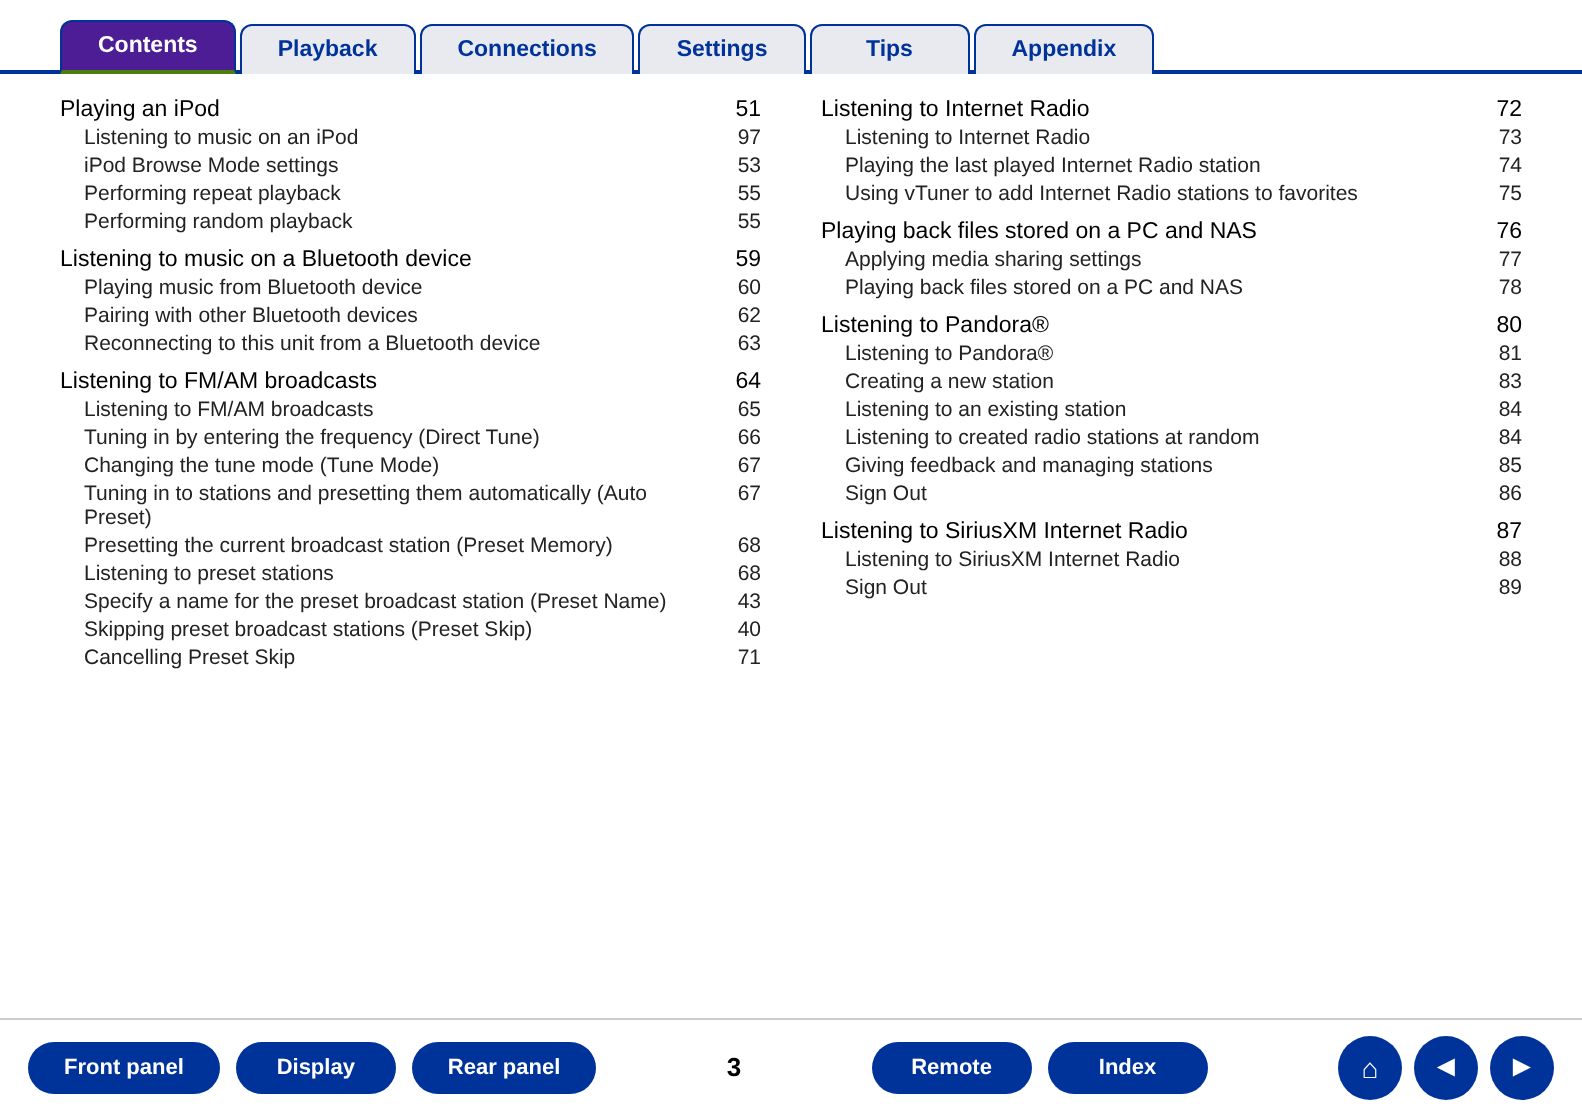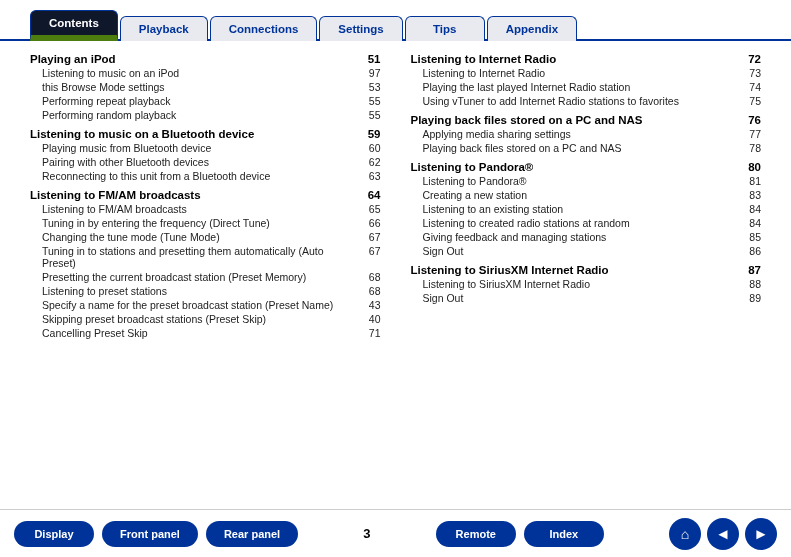--- a/index.html
+++ b/index.html
@@ -35,24 +35,24 @@
       background: #fff;
       font-size: 11.5px;
       font-weight: bold;
       color: #003399;
       margin-right: 2px;
       min-width: 80px;
       position: relative;
       bottom: -2px;
     }
     .tab.active {
-      background: #0f172a;
+      background: #4c1d95;
       color: #fff;
       z-index: 2;
-      border-bottom: 6px solid #4d7c0f;
+      border-bottom: 2px solid #4d7c0f;
     }
     .tab:not(.active) {
       background: #e8eaf0;
       color: #003399;
     }
 
     
     .content {
       display: flex;
       padding: 12px 30px 10px 30px;
@@ -82,21 +82,21 @@
       min-width: 20px;
       text-align: right;
       color: #222;
     }
 
     
     .toc-section-row {
       display: flex;
       justify-content: space-between;
       align-items: baseline;
-      font-weight: bold;
+      font-weight: normal;
       font-size: 11.5px;
       color: #000;
       margin-top: 6px;
       margin-bottom: 1px;
       gap: 30px;
     }
     .toc-section-row.first {
       margin-top: 0;
     }
     .toc-section-row .toc-label {
@@ -179,21 +179,21 @@
   <div class="column" id="left-col">
       <div class="toc-section-row first">
         <span class="toc-label">Playing an iPod</span>
         <span class="toc-page">51</span>
       </div>
       <div class="toc-row">
         <span class="toc-label">Listening to music on an iPod</span>
         <span class="toc-page">97</span>
       </div>
       <div class="toc-row">
-        <span class="toc-label">this Browse Mode settings</span>
+        <span class="toc-label">iPod Browse Mode settings</span>
         <span class="toc-page">53</span>
       </div>
       <div class="toc-row">
         <span class="toc-label">Performing repeat playback</span>
         <span class="toc-page">55</span>
       </div>
       <div class="toc-row">
         <span class="toc-label">Performing random playback</span>
         <span class="toc-page">55</span>
       </div>
@@ -322,22 +322,22 @@
       </div>
       <div class="toc-row">
         <span class="toc-label">Sign Out</span>
         <span class="toc-page">89</span>
       </div>
     </div>
 </div>
 
 <div class="footer">
   <div class="footer-buttons">
+    <button class="footer-btn">Front panel</button>
     <button class="footer-btn">Display</button>
-    <button class="footer-btn">Front panel</button>
     <button class="footer-btn">Rear panel</button>
   </div>
   <div class="footer-page">3</div>
   <div class="footer-buttons">
     <button class="footer-btn">Remote</button>
     <button class="footer-btn">Index</button>
   </div>
   <div class="footer-nav">
     <div class="nav-circle home">⌂</div>
     <div class="nav-circle">◄</div>

